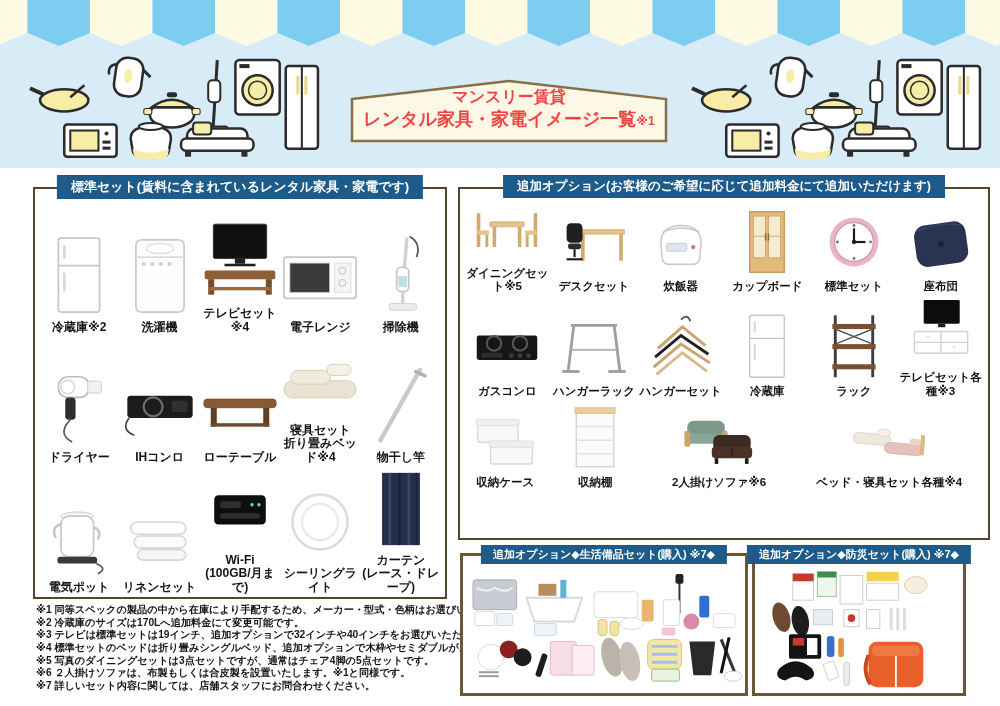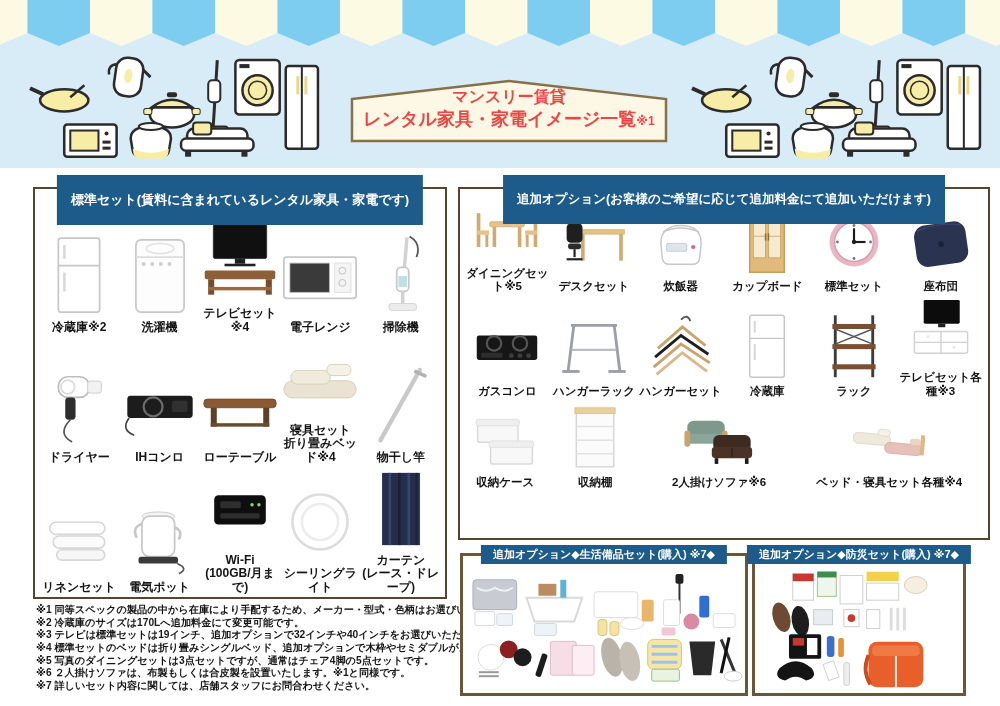--- a/index.html
+++ b/index.html
@@ -21,21 +21,21 @@
   #banner .l1{font-size:16px;font-weight:bold;}
   #banner .l2{font-size:18px;font-weight:bold;}
   #banner .sfx{font-size:12px;font-weight:bold;}
 
   
   .panel{position:absolute;border:2px solid #55452c;background:#fff;}
   #panel-std{left:33px;top:187px;width:414px;height:412px;}
   #panel-opt{left:458px;top:187px;width:532px;height:353px;}
   .panel-title{position:absolute;top:-14px;left:50%;transform:translateX(-50%);
     background:#1d5c8a;color:#fff;font-weight:bold;white-space:nowrap;
-    padding:17px 14px;font-size:13px;line-height:1.2;}
+    padding:4px 14px;font-size:13px;line-height:1.2;}
   #panel-opt .panel-title{font-size:12.5px;}
 
   .grid{display:grid;align-items:end;}
   #std-grid{grid-template-columns:repeat(5,1fr);padding:16px 4px 2px 4px;height:100%;grid-template-rows:1fr 1fr 1fr;}
   .optrow{padding:4px 4px 0 4px;}
   #opt-r1,#opt-r2{grid-template-columns:repeat(6,1fr);}
   #opt-r3{grid-template-columns:0.85fr 1fr 1.55fr 1.95fr;}
 
   .cell{display:flex;flex-direction:column;align-items:center;justify-content:space-between;min-width:0;}
   .cell svg.pimg{width:86px;height:86px;flex:0 0 auto;}
@@ -272,36 +272,36 @@
         </div>
         <div class="cell">
           <svg viewBox="0 0 100 100" class="pimg">
             <line x1="26" y1="90" x2="72" y2="8" stroke="#c9c9c9" stroke-width="5" stroke-linecap="round"></line>
             <line x1="67" y1="10" x2="78" y2="15" stroke="#b2b2b2" stroke-width="4" stroke-linecap="round"></line>
           </svg>
           <div class="plabel">物干し竿</div>
         </div>
         <div class="cell">
           <svg viewBox="0 0 100 100" class="pimg">
-            <rect x="16" y="34" width="64" height="14" rx="7" fill="#fff" stroke="#d8d8d8" stroke-width="2"></rect>
-            <rect x="20" y="50" width="60" height="14" rx="7" fill="#fbfbfb" stroke="#d8d8d8" stroke-width="2"></rect>
-            <rect x="24" y="66" width="56" height="12" rx="6" fill="#f6f6f6" stroke="#d8d8d8" stroke-width="2"></rect>
-          </svg>
-          <div class="plabel">リネンセット</div>
-        </div>
-        <div class="cell">
-          <svg viewBox="0 0 100 100" class="pimg">
             <ellipse cx="48" cy="27" rx="19" ry="5" fill="#f4f4f4" stroke="#c7c7c7"></ellipse>
             <rect x="29" y="27" width="38" height="47" rx="9" fill="#fff" stroke="#c7c7c7" stroke-width="2"></rect>
             <path d="M29 36 q-12 4 -6 16" fill="none" stroke="#c7c7c7" stroke-width="3"></path>
             <path d="M67 40 q10 3 5 14" fill="none" stroke="#c7c7c7" stroke-width="3"></path>
             <rect x="25" y="74" width="46" height="8" rx="3" fill="#3a3a3a"></rect>
             <path d="M70 82 q14 6 2 12" fill="none" stroke="#555" stroke-width="2"></path>
           </svg>
           <div class="plabel">電気ポット</div>
+        </div>
+        <div class="cell">
+          <svg viewBox="0 0 100 100" class="pimg">
+            <rect x="16" y="34" width="64" height="14" rx="7" fill="#fff" stroke="#d8d8d8" stroke-width="2"></rect>
+            <rect x="20" y="50" width="60" height="14" rx="7" fill="#fbfbfb" stroke="#d8d8d8" stroke-width="2"></rect>
+            <rect x="24" y="66" width="56" height="12" rx="6" fill="#f6f6f6" stroke="#d8d8d8" stroke-width="2"></rect>
+          </svg>
+          <div class="plabel">リネンセット</div>
         </div>
         <div class="cell">
           <svg viewBox="0 0 100 100" class="pimg">
             <rect x="20" y="34" width="60" height="34" rx="5" fill="#0e0e0e"></rect>
             <rect x="27" y="41" width="24" height="8" rx="2" fill="#2e2e2e"></rect>
             <circle cx="64" cy="45" r="2" fill="#7ed87e"></circle>
             <circle cx="72" cy="45" r="2" fill="#7ed87e"></circle>
             <rect x="27" y="55" width="46" height="6" rx="2" fill="#2e2e2e"></rect>
           </svg>
           <div class="plabel">Wi-Fi

